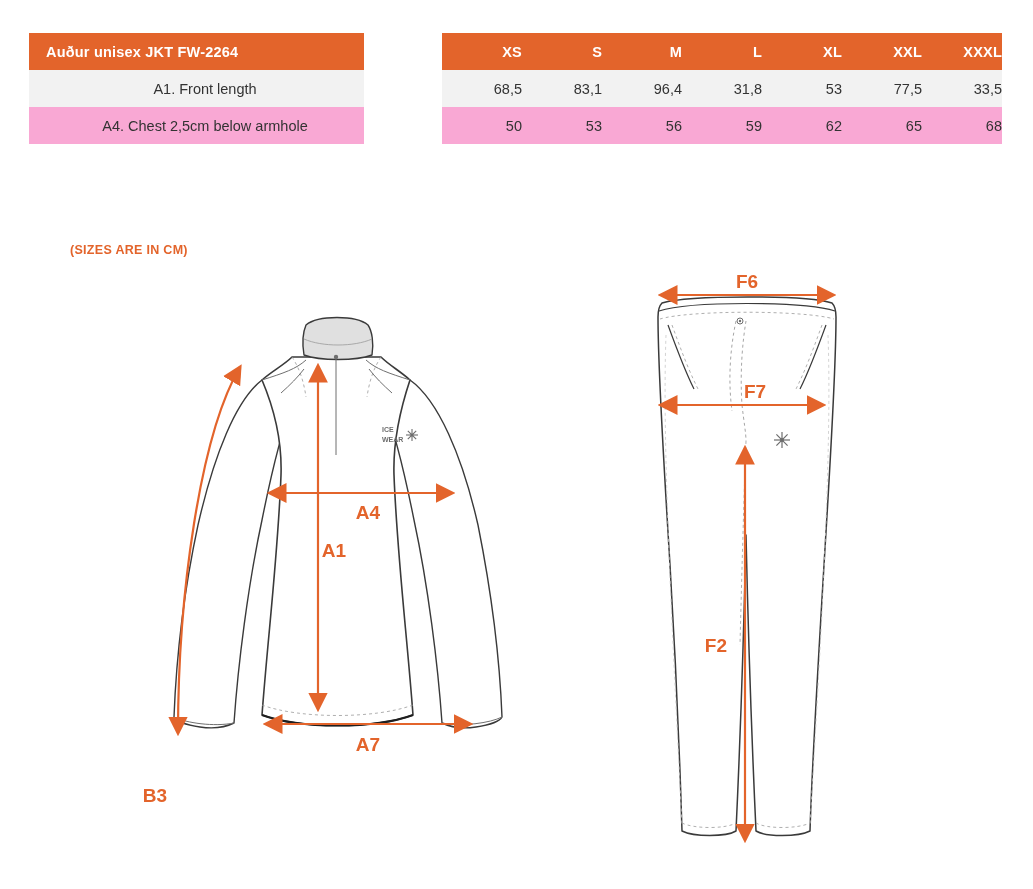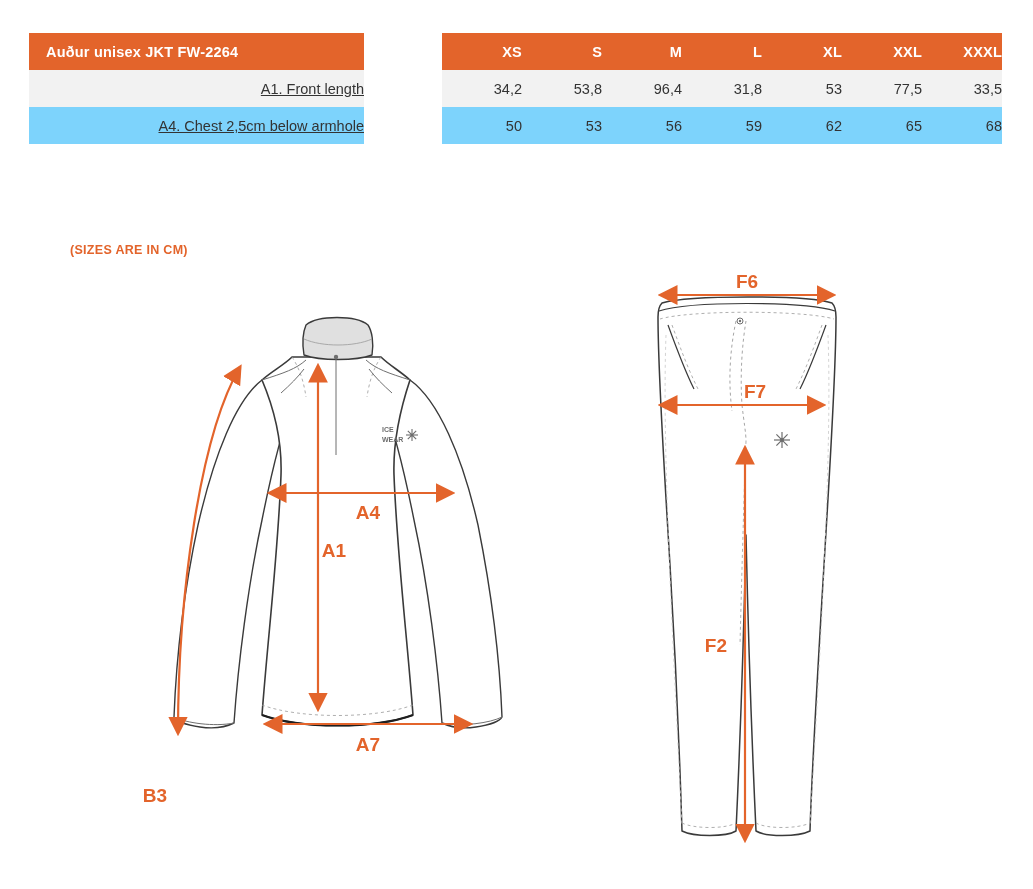--- a/index.html
+++ b/index.html
@@ -55,29 +55,28 @@
   tbody td.spacer-col {
     background: #ffffff;
   }
   thead th.spacer-col {
     background: #ffffff;
   }
   tbody tr.odd td {
     background: #f2f2f2;
   }
   tbody tr.even td {
-    background: #7dd3fc;
+    background: #f9a8d4;
   }
   tbody td.name-col {
-    text-align: right;
+    text-align: center;
     padding-left: 17px;
     font-weight: normal;
     font-size: 14.5px;
     color: #333;
-    text-decoration: underline;
   }
   tbody td.val {
     font-weight: normal;
     font-size: 14.5px;
     color: #333;
   }
   tbody td.spacer-col {
     background: #ffffff !important;
   }
 
@@ -140,22 +139,22 @@
         <th>L</th>
         <th>XL</th>
         <th>XXL</th>
         <th>XXXL</th>
       </tr>
     </thead>
     <tbody>
       <tr class="odd">
         <td class="name-col">A1. Front length</td>
         <td class="spacer-col"></td>
-        <td class="val">34,2</td>
-        <td class="val">53,8</td>
+        <td class="val">68,5</td>
+        <td class="val">83,1</td>
         <td class="val">96,4</td>
         <td class="val">31,8</td>
         <td class="val">53</td>
         <td class="val">77,5</td>
         <td class="val">33,5</td>
       </tr>
       <tr class="even">
         <td class="name-col">A4. Chest 2,5cm below armhole</td>
         <td class="spacer-col"></td>
         <td class="val">50</td>

